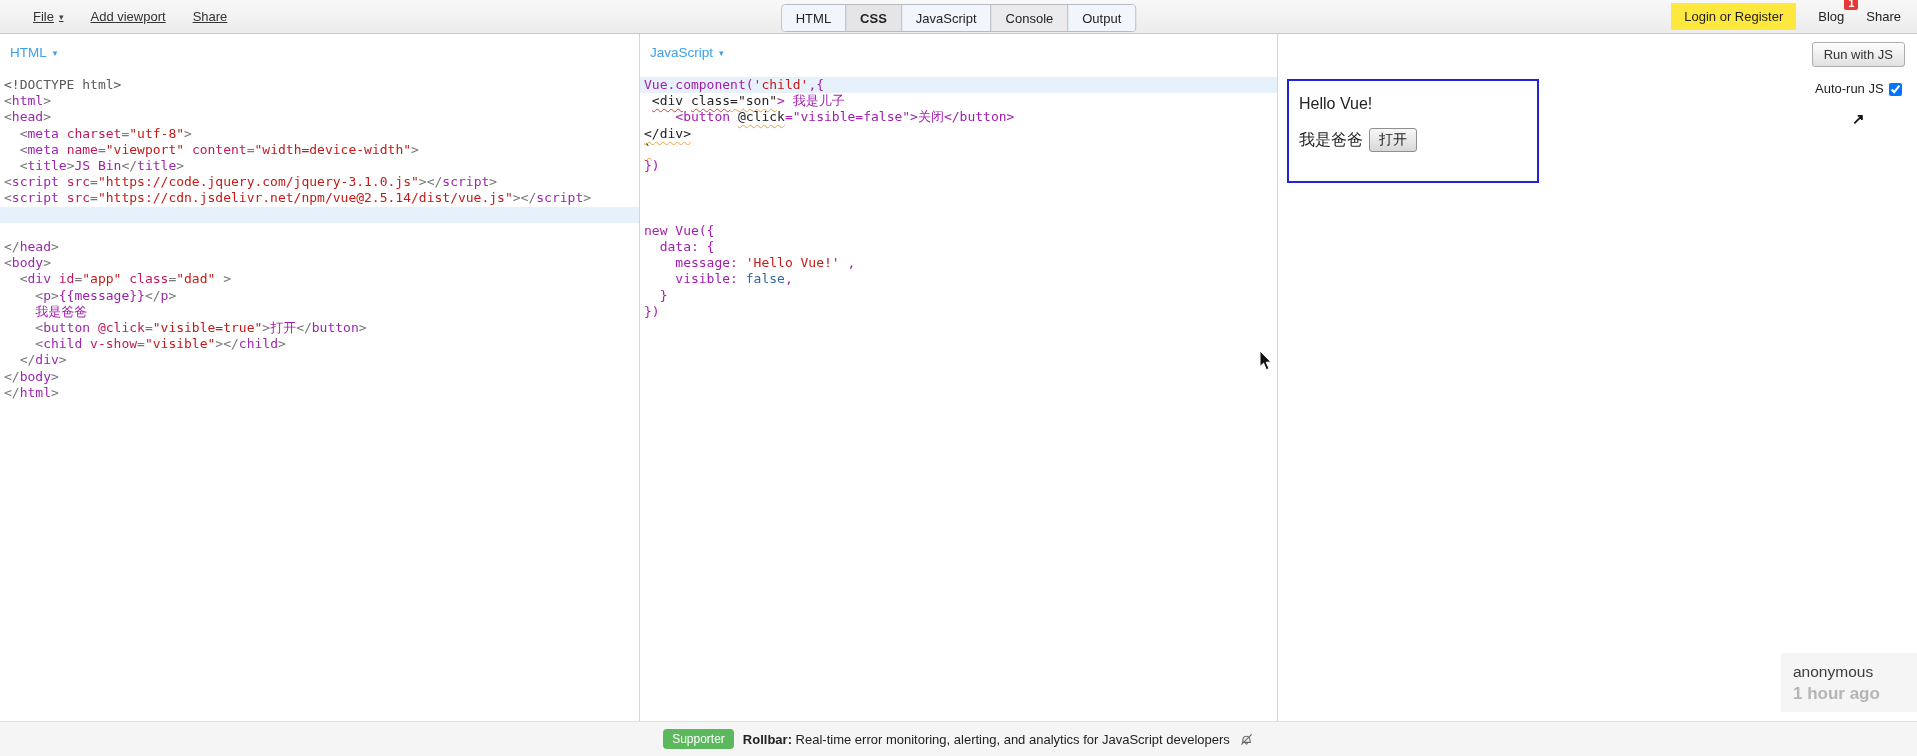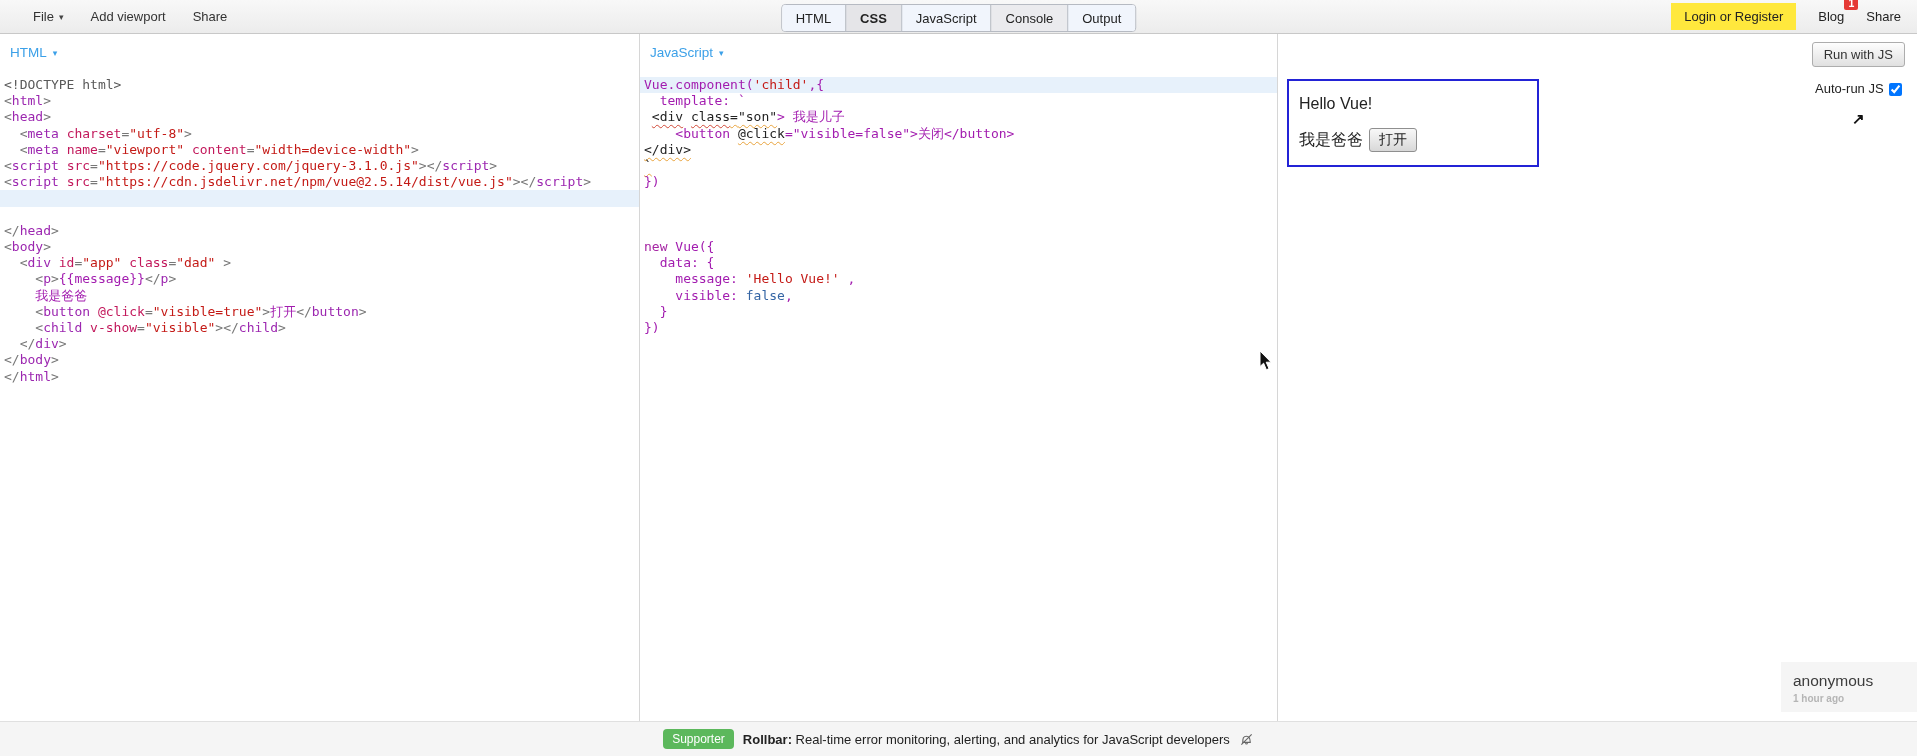--- a/index.html
+++ b/index.html
@@ -13,21 +13,21 @@
     --attr:#c2185b;
     --string:#c41a16;
     --keyword:#a626a4;
     --atom:#3465a4;
   }
   html,body{margin:0;padding:0;}
   body{width:1917px;height:756px;position:relative;font-family:"Liberation Sans",sans-serif;background:#fff;overflow:hidden;}
 
   
   .toolbar{position:absolute;top:0;left:0;right:0;height:34px;background:linear-gradient(#f8f8f8,#ececec);border-bottom:1px solid #c8c8c8;display:flex;align-items:center;box-sizing:border-box;z-index:5;}
-  .tb-left{display:flex;align-items:center;gap:27px;margin-left:33px;font-size:13px;color:#333;}
+  .tb-left{display:flex;align-items:center;gap:27px;margin-left:33px;font-size:13px;color:#333;text-decoration:underline;}
   .tb-item{cursor:pointer;display:flex;align-items:center;gap:5px;}
   .caret{font-size:9px;color:#444;}
   .tb-tabs{position:absolute;left:50%;top:4px;transform:translateX(-50%);display:flex;border:1px solid #b6bac2;border-radius:4px;overflow:hidden;height:26px;background:#fff;}
   .tab{font-family:inherit;font-size:13px;color:#222;padding:0 14px;border:none;border-left:1px solid #b6bac2;height:100%;cursor:pointer;}
   .tab:first-child{border-left:none;}
   .tab-lite{background:#f1f5fc;}
   .tab-active{background:#e5e5e8;font-weight:bold;}
   .tab-plain{background:#ebebee;}
   .tb-right{margin-left:auto;display:flex;align-items:center;gap:22px;margin-right:16px;font-size:13px;color:#222;}
   .login{background:var(--login-yellow);padding:6px 13px;cursor:pointer;}
@@ -59,28 +59,28 @@
 
   
   .output-header{display:flex;align-items:center;padding:8px 12px 0 10px;}
   .output-title{font-size:13.5px;color:#909090;}
   .output-controls{margin-left:auto;display:flex;align-items:center;gap:14px;flex-direction:column;}
   .run-btn{font-family:inherit;font-size:13px;color:#333;padding:4px 11px;border:1px solid #adadad;border-radius:3px;background:linear-gradient(#fefefe,#e0e0e0);cursor:pointer;}
   .autorun{display:flex;align-items:flex-end;gap:5px;font-size:13px;color:#222;}
   .autorun input{margin:0;}
   .expand{font-size:15px;font-weight:bold;color:#111;cursor:pointer;}
 
-  .preview-box{position:absolute;left:9px;top:45px;width:252px;height:88px;box-sizing:border-box;border:2px solid var(--output-border);padding:14px 10px 0;background:#fff;}
+  .preview-box{position:absolute;left:9px;top:45px;width:252px;height:104px;box-sizing:border-box;border:2px solid var(--output-border);padding:14px 10px 0;background:#fff;}
   .preview-msg{font-size:16px;color:#222;}
   .preview-row{margin-top:15px;display:flex;align-items:center;gap:6px;font-size:16px;color:#222;}
   .mini-btn{font-family:inherit;font-size:14px;color:#222;border:1px solid #8f8f8f;border-radius:3px;background:linear-gradient(#f8f8f8,#d8d8d8);padding:2px 9px;cursor:pointer;}
 
   .bin-info{position:absolute;right:0;bottom:10px;width:112px;background:#f5f5f5;padding:10px 12px 8px;}
   .bin-author{font-size:15.5px;color:#3c3c3c;}
-  .bin-time{font-size:10px;color:#b5b5b5;font-weight:bold;margin-top:3px;}
+  .bin-time{font-size:17px;color:#b5b5b5;font-weight:bold;margin-top:3px;}
 
   
   .footer{position:absolute;left:0;right:0;bottom:0;height:34px;background:#f5f5f5;border-top:1px solid #e0e0e0;display:flex;align-items:center;justify-content:center;gap:9px;font-size:13px;color:#222;}
   .supporter{background:var(--supporter-green);color:#fff;font-size:12px;padding:3px 9px;border-radius:4px;cursor:pointer;}
   .sponsor{cursor:pointer;}
   .bell-icon{display:inline-flex;align-items:center;cursor:pointer;}
 
   .mouse-cursor{position:absolute;left:1259px;top:351px;z-index:50;pointer-events:none;}
 </style>
 </head>
@@ -122,20 +122,21 @@
       <div class="panel-header">
         <span>HTML</span>
         <span class="caret">▾</span>
       </div>
       <div class="code" id="html-code">
           <div class="code-line"><span class="tok-m">&lt;!DOCTYPE html&gt;</span></div>
           <div class="code-line"><span class="tok-pu">&lt;</span><span class="tok-t">html</span><span class="tok-pu">&gt;</span></div>
           <div class="code-line"><span class="tok-pu">&lt;</span><span class="tok-t">head</span><span class="tok-pu">&gt;</span></div>
           <div class="code-line"><span class="tok-p">  </span><span class="tok-pu">&lt;</span><span class="tok-t">meta</span><span class="tok-p"> </span><span class="tok-a">charset</span><span class="tok-pu">=</span><span class="tok-s">"utf-8"</span><span class="tok-pu">&gt;</span></div>
           <div class="code-line"><span class="tok-p">  </span><span class="tok-pu">&lt;</span><span class="tok-t">meta</span><span class="tok-p"> </span><span class="tok-a">name</span><span class="tok-pu">=</span><span class="tok-s">"viewport"</span><span class="tok-p"> </span><span class="tok-a">content</span><span class="tok-pu">=</span><span class="tok-s">"width=device-width"</span><span class="tok-pu">&gt;</span></div>
+          <div class="code-line"><span class="tok-p">  </span><span class="tok-pu">&lt;</span><span class="tok-t">title</span><span class="tok-pu">&gt;</span><span class="tok-p">JS Bin</span><span class="tok-pu">&lt;/</span><span class="tok-t">title</span><span class="tok-pu">&gt;</span></div>
           <div class="code-line"><span class="tok-pu">&lt;</span><span class="tok-t">script</span><span class="tok-p"> </span><span class="tok-a">src</span><span class="tok-pu">=</span><span class="tok-s">"https://code.jquery.com/jquery-3.1.0.js"</span><span class="tok-pu">&gt;</span><span class="tok-pu">&lt;/</span><span class="tok-t">script</span><span class="tok-pu">&gt;</span></div>
           <div class="code-line"><span class="tok-pu">&lt;</span><span class="tok-t">script</span><span class="tok-p"> </span><span class="tok-a">src</span><span class="tok-pu">=</span><span class="tok-s">"https://cdn.jsdelivr.net/npm/vue@2.5.14/dist/vue.js"</span><span class="tok-pu">&gt;</span><span class="tok-pu">&lt;/</span><span class="tok-t">script</span><span class="tok-pu">&gt;</span></div>
           <div class="code-line hl">&nbsp;</div>
           <div class="code-line">&nbsp;</div>
           <div class="code-line"><span class="tok-pu">&lt;/</span><span class="tok-t">head</span><span class="tok-pu">&gt;</span></div>
           <div class="code-line"><span class="tok-pu">&lt;</span><span class="tok-t">body</span><span class="tok-pu">&gt;</span></div>
           <div class="code-line"><span class="tok-p">  </span><span class="tok-pu">&lt;</span><span class="tok-t">div</span><span class="tok-p"> </span><span class="tok-a">id</span><span class="tok-pu">=</span><span class="tok-s">"app"</span><span class="tok-p"> </span><span class="tok-a">class</span><span class="tok-pu">=</span><span class="tok-s">"dad"</span><span class="tok-pu"> &gt;</span></div>
           <div class="code-line"><span class="tok-p">    </span><span class="tok-pu">&lt;</span><span class="tok-t">p</span><span class="tok-pu">&gt;</span><span class="tok-p">{{message}}</span><span class="tok-pu">&lt;/</span><span class="tok-t">p</span><span class="tok-pu">&gt;</span></div>
           <div class="code-line"><span class="tok-p">    我是爸爸</span></div>
           <div class="code-line"><span class="tok-p">    </span><span class="tok-pu">&lt;</span><span class="tok-t">button</span><span class="tok-p"> </span><span class="tok-a">@click</span><span class="tok-pu">=</span><span class="tok-s">"visible=true"</span><span class="tok-pu">&gt;</span><span class="tok-p">打开</span><span class="tok-pu">&lt;/</span><span class="tok-t">button</span><span class="tok-pu">&gt;</span></div>
@@ -146,21 +147,20 @@
         </div>
     </section>
 
     <section class="panel panel-js">
       <div class="panel-header">
         <span>JavaScript</span>
         <span class="caret">▾</span>
       </div>
       <div class="code" id="js-code">
           <div class="code-line hl"><span class="tok-p">Vue.component(</span><span class="tok-s">'child'</span><span class="tok-p">,{</span></div>
-          <div class="code-line"><span class="tok-p">  template: `</span></div>
           <div class="code-line"><span class="tok-p"> </span><span class="tok-wr">&lt;div</span><span class="tok-p"> </span><span class="tok-wr">class</span><span class="tok-wy">=</span><span class="tok-wy">"son"</span><span class="tok-p">&gt; 我是儿子</span></div>
           <div class="code-line"><span class="tok-p">    &lt;button </span><span class="tok-wy">@click</span><span class="tok-p">="visible=false"&gt;关闭&lt;/button&gt;</span></div>
           <div class="code-line"><span class="tok-wy">&lt;/div&gt;</span></div>
           <div class="code-line"><span class="tok-wy">`</span></div>
           <div class="code-line"><span class="tok-p">})</span></div>
           <div class="code-line">&nbsp;</div>
           <div class="code-line">&nbsp;</div>
           <div class="code-line">&nbsp;</div>
           <div class="code-line"><span class="tok-k">new</span><span class="tok-p"> Vue({</span></div>
           <div class="code-line"><span class="tok-p">  data: {</span></div>

